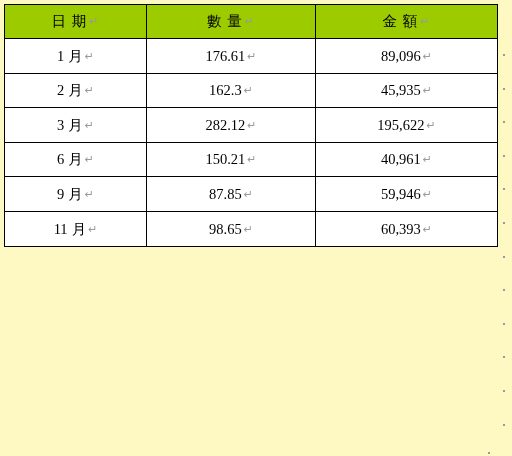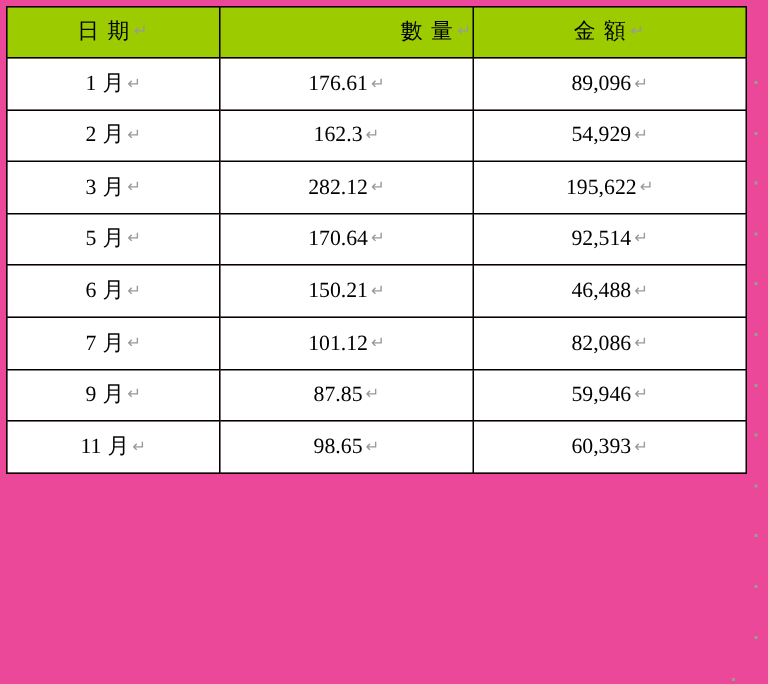--- a/index.html
+++ b/index.html
@@ -12,21 +12,21 @@
     height: 456px;
     overflow: hidden;
     font-family: "Liberation Serif", "DejaVu Serif", serif;
     color: #000000;
   }
 
   #doc-page {
     position: relative;
     width: 512px;
     height: 456px;
-    background: #ec4899;
+    background: #fef9c3;
   }
 
   
   .boundary-col {
     position: absolute;
     top: 0;
     left: 503px;
     width: 9px;
     height: 456px;
     pointer-events: none;
@@ -129,58 +129,48 @@
     <colgroup>
       <col class="col-date">
       <col class="col-qty">
       <col class="col-amount">
     </colgroup>
     <thead>
       <tr>
         <th style="background: rgb(156, 204, 0);">
           <span class="cell-inner"><span>日 期</span><span class="pilcrow" style="color: rgb(154, 154, 154);">↵</span></span>
         </th>
-        <th style="background: rgb(156, 204, 0); text-align: right;">
+        <th style="background: rgb(156, 204, 0);">
           <span class="cell-inner"><span>數 量</span><span class="pilcrow" style="color: rgb(154, 154, 154);">↵</span></span>
         </th>
         <th style="background: rgb(156, 204, 0);">
           <span class="cell-inner"><span>金 額</span><span class="pilcrow" style="color: rgb(154, 154, 154);">↵</span></span>
         </th>
       </tr>
     </thead>
     <tbody id="table-body">
         <tr>
           <td><span class="cell-inner"><span class="month-num">1</span><span class="month-char">月</span><span class="pilcrow" style="color: rgb(154, 154, 154);">↵</span></span></td>
           <td><span class="cell-inner"><span>176.61</span><span class="pilcrow" style="color: rgb(154, 154, 154);">↵</span></span></td>
           <td><span class="cell-inner"><span>89,096</span><span class="pilcrow" style="color: rgb(154, 154, 154);">↵</span></span></td>
         </tr>
         <tr>
           <td><span class="cell-inner"><span class="month-num">2</span><span class="month-char">月</span><span class="pilcrow" style="color: rgb(154, 154, 154);">↵</span></span></td>
           <td><span class="cell-inner"><span>162.3</span><span class="pilcrow" style="color: rgb(154, 154, 154);">↵</span></span></td>
-          <td><span class="cell-inner"><span>54,929</span><span class="pilcrow" style="color: rgb(154, 154, 154);">↵</span></span></td>
+          <td><span class="cell-inner"><span>45,935</span><span class="pilcrow" style="color: rgb(154, 154, 154);">↵</span></span></td>
         </tr>
         <tr>
           <td><span class="cell-inner"><span class="month-num">3</span><span class="month-char">月</span><span class="pilcrow" style="color: rgb(154, 154, 154);">↵</span></span></td>
           <td><span class="cell-inner"><span>282.12</span><span class="pilcrow" style="color: rgb(154, 154, 154);">↵</span></span></td>
           <td><span class="cell-inner"><span>195,622</span><span class="pilcrow" style="color: rgb(154, 154, 154);">↵</span></span></td>
         </tr>
         <tr>
-          <td><span class="cell-inner"><span class="month-num">5</span><span class="month-char">月</span><span class="pilcrow" style="color: rgb(154, 154, 154);">↵</span></span></td>
-          <td><span class="cell-inner"><span>170.64</span><span class="pilcrow" style="color: rgb(154, 154, 154);">↵</span></span></td>
-          <td><span class="cell-inner"><span>92,514</span><span class="pilcrow" style="color: rgb(154, 154, 154);">↵</span></span></td>
-        </tr>
-        <tr>
           <td><span class="cell-inner"><span class="month-num">6</span><span class="month-char">月</span><span class="pilcrow" style="color: rgb(154, 154, 154);">↵</span></span></td>
           <td><span class="cell-inner"><span>150.21</span><span class="pilcrow" style="color: rgb(154, 154, 154);">↵</span></span></td>
-          <td><span class="cell-inner"><span>46,488</span><span class="pilcrow" style="color: rgb(154, 154, 154);">↵</span></span></td>
-        </tr>
-        <tr>
-          <td><span class="cell-inner"><span class="month-num">7</span><span class="month-char">月</span><span class="pilcrow" style="color: rgb(154, 154, 154);">↵</span></span></td>
-          <td><span class="cell-inner"><span>101.12</span><span class="pilcrow" style="color: rgb(154, 154, 154);">↵</span></span></td>
-          <td><span class="cell-inner"><span>82,086</span><span class="pilcrow" style="color: rgb(154, 154, 154);">↵</span></span></td>
+          <td><span class="cell-inner"><span>40,961</span><span class="pilcrow" style="color: rgb(154, 154, 154);">↵</span></span></td>
         </tr>
         <tr>
           <td><span class="cell-inner"><span class="month-num">9</span><span class="month-char">月</span><span class="pilcrow" style="color: rgb(154, 154, 154);">↵</span></span></td>
           <td><span class="cell-inner"><span>87.85</span><span class="pilcrow" style="color: rgb(154, 154, 154);">↵</span></span></td>
           <td><span class="cell-inner"><span>59,946</span><span class="pilcrow" style="color: rgb(154, 154, 154);">↵</span></span></td>
         </tr>
         <tr>
           <td><span class="cell-inner"><span class="month-num">11</span><span class="month-char">月</span><span class="pilcrow" style="color: rgb(154, 154, 154);">↵</span></span></td>
           <td><span class="cell-inner"><span>98.65</span><span class="pilcrow" style="color: rgb(154, 154, 154);">↵</span></span></td>
           <td><span class="cell-inner"><span>60,393</span><span class="pilcrow" style="color: rgb(154, 154, 154);">↵</span></span></td>

